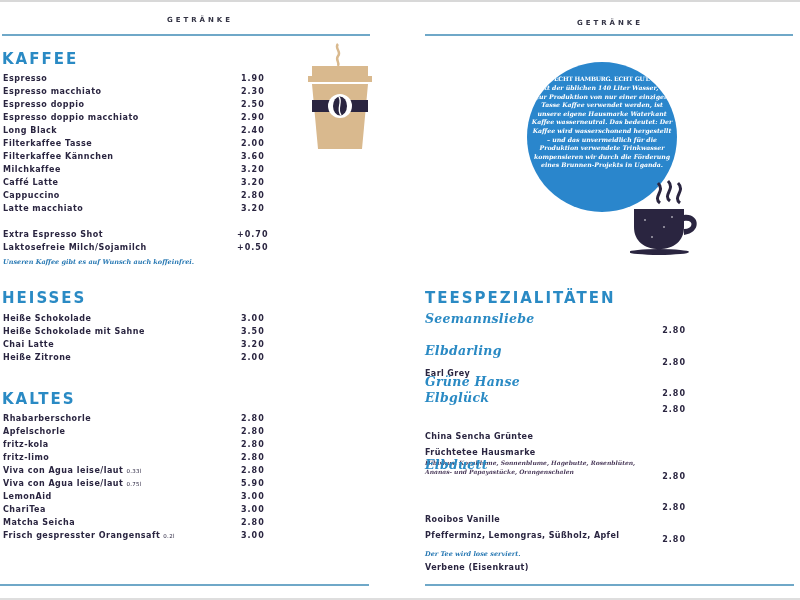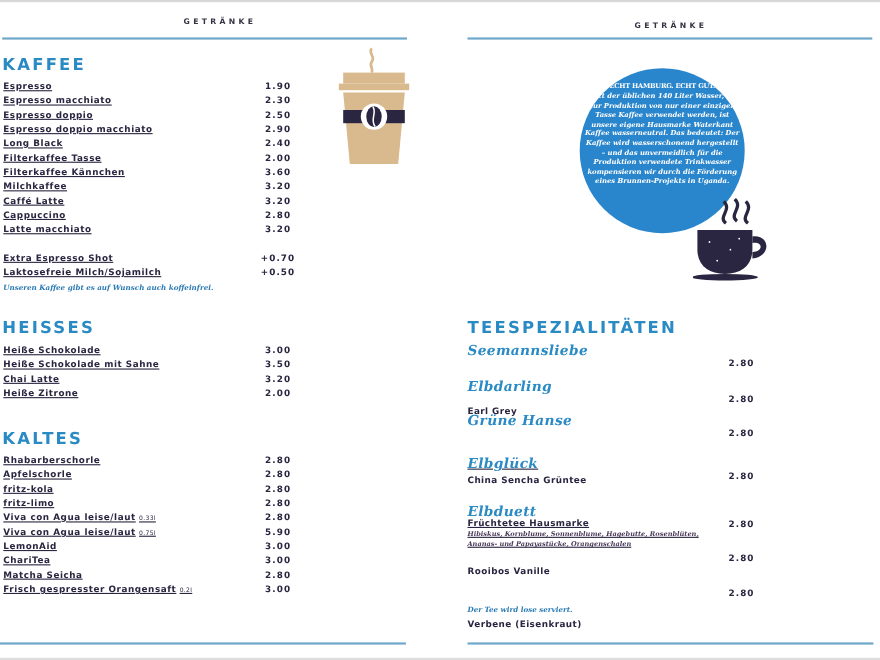--- a/index.html
+++ b/index.html
@@ -18,21 +18,21 @@
     }
     .rule { position: absolute; height: 2px; background: #6fa8c8; }
 
     .section-title {
       position: absolute; font-family: "DejaVu Sans", sans-serif; font-weight: bold;
       color: #2a8ac4; font-size: 15px; letter-spacing: 2px;
     }
 
     .list { position: absolute; }
     .row { position: relative; height: 13px; font-size: 8px; line-height: 13px; font-weight: bold; letter-spacing: 0.5px; color: #2a2540; }
-    .row .name { position: absolute; left: 0; white-space: nowrap; text-decoration: underline; }
+    .row .name { position: absolute; left: 0; white-space: nowrap; }
     .row .size { font-size: 5.5px; font-weight: normal; margin-left: 3px; letter-spacing: 0.3px; }
     .row .price { position: absolute; white-space: nowrap; letter-spacing: 1px; }
 
     .note {
       position: absolute; font-family: "DejaVu Serif", serif; font-style: italic; font-weight: bold;
       font-size: 6.5px; color: #2a7ab4; white-space: nowrap;
     }
 
     
     .tea-item { position: absolute; left: 425px; width: 270px; }
@@ -236,33 +236,34 @@
 </div>
 <div class="tea-item" style="top:343px;">
   <div class="tea-name">Elbdarling</div>
   <div class="tea-price" style="top:15px">2.80</div>
 </div>
 <div class="tea-item" style="top:374px;">
   <div class="tea-name">Grüne Hanse</div>
   <div class="tea-desc">China Sencha Grüntee</div>
   <div class="tea-price" style="top:15px">2.80</div>
 </div>
-<div class="tea-item" style="top:413px;text-decoration:underline;">
+<div class="tea-item" style="top:390px;">
   <div class="tea-name">Elbglück</div>
   <div class="tea-desc">Früchtetee Hausmarke</div>
   <div class="tea-price" style="top:15px">2.80</div>
   <div class="tea-sub">Hibiskus, Kornblume, Sonnenblume, Hagebutte, Rosenblüten,</div>
   <div class="tea-sub">Ananas- und Papayastücke, Orangenschalen</div>
 </div>
 <div class="tea-item" style="top:457px;">
   <div class="tea-name">Elbduett</div>
   <div class="tea-desc">Rooibos Vanille</div>
   <div class="tea-price" style="top:15px">2.80</div>
 </div>
 <div class="tea-item" style="top:488px;">
+  <div class="tea-desc">Pfefferminz, Lemongras, Süßholz, Apfel</div>
   <div class="tea-price" style="top:15px">2.80</div>
 </div>
 <div class="tea-item" style="top:520px;">
   <div class="tea-desc">Verbene (Eisenkraut)</div>
   <div class="tea-price" style="top:15px">2.80</div>
 </div>
 <div class="note" style="left:425px; top:550px;">Der Tee wird lose serviert.</div>
 
 <div class="bottom-border"></div>
 

